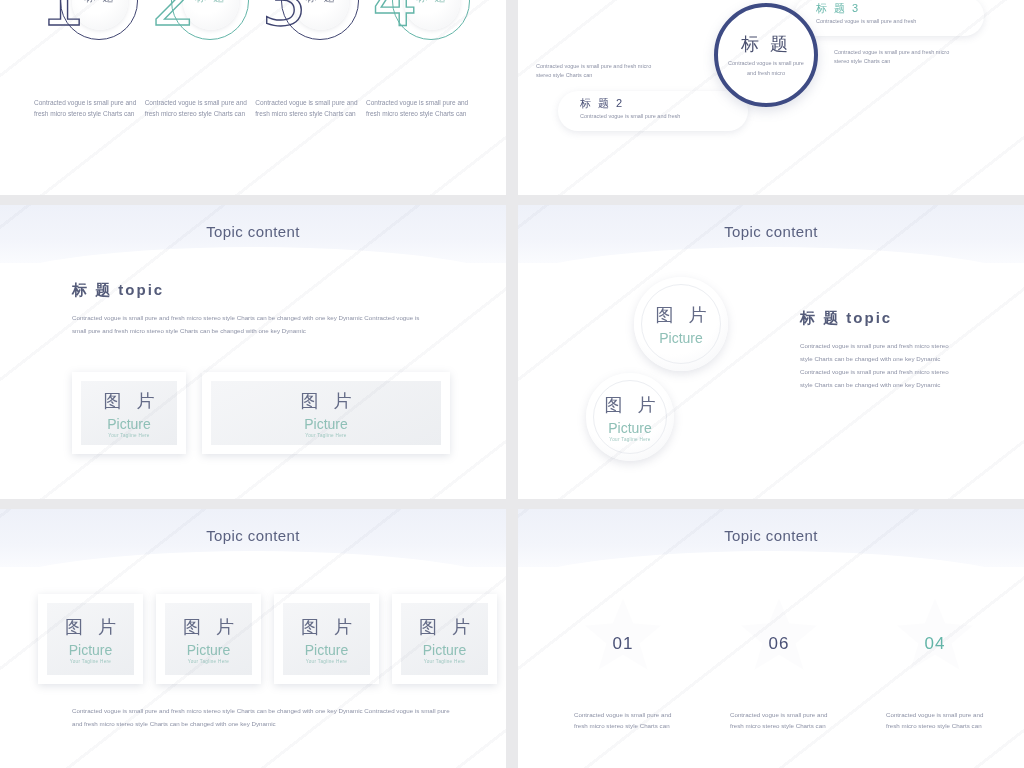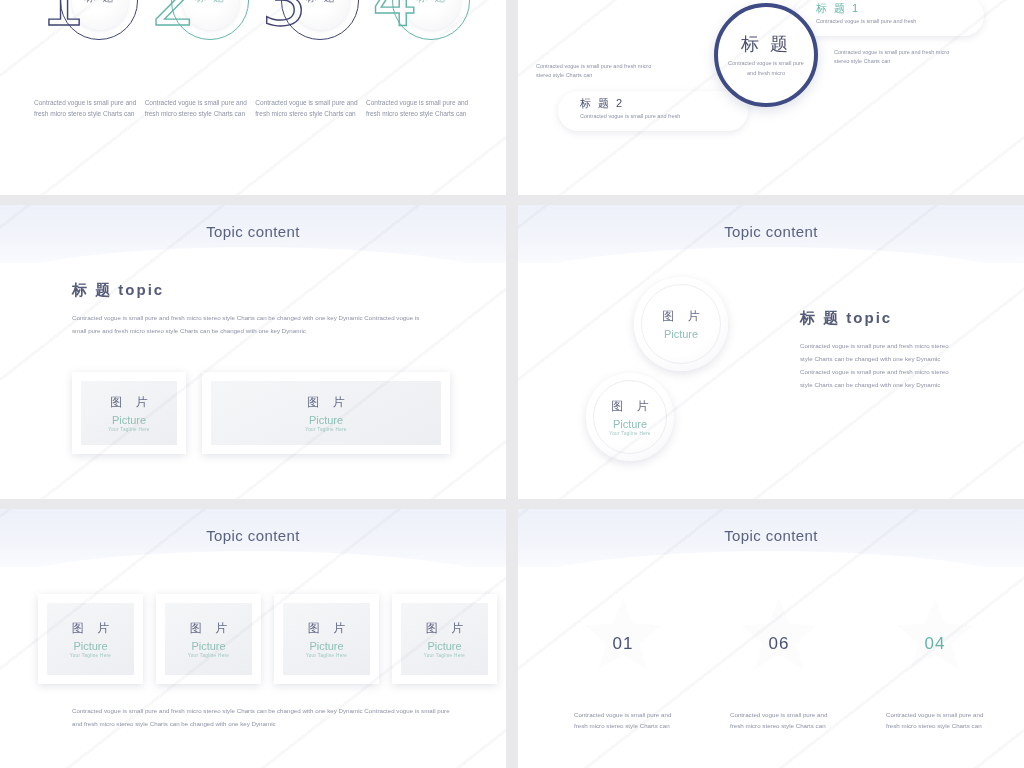--- a/index.html
+++ b/index.html
@@ -138,22 +138,22 @@
     background: #ffffff;
     box-shadow: 0 2px 8px rgba(120,126,150,.22);
     padding: 9px;
   }
   .frame-inner {
     width: 100%; height: 100%;
     background: linear-gradient(155deg,#f5f6f8 0%, #eceef1 100%);
     display: flex; flex-direction: column;
     align-items: center; justify-content: center;
   }
-  .pic-cn { font-size: 12px; color: #646b87; letter-spacing: 5px; text-indent: 5px; }
-  .pic-en { font-size: 11px; color: #8fc0b7; margin-top: 3px; }
+  .pic-cn { font-size: 18px; color: #646b87; letter-spacing: 5px; text-indent: 5px; }
+  .pic-en { font-size: 14px; color: #8fc0b7; margin-top: 3px; }
   .pic-tag { font-size: 4.6px; color: #9ec7c0; margin-top: 1px; letter-spacing:.3px;}
 
   
   .s3-title { position: absolute; left: 72px; top: 76px; font-size: 15px; color: #545b79; letter-spacing: 2px; }
   .s3-body { position: absolute; left: 72px; top: 106px; width: 360px; font-size: 6.2px; line-height: 13px; color: #8d92a6; }
   .s3-f1 { position: absolute; left: 72px; top: 167px; width: 114px; height: 82px; }
   .s3-f2 { position: absolute; left: 202px; top: 167px; width: 248px; height: 82px; }
 
   
   .c-pic {
@@ -251,21 +251,21 @@
     </div>
     <div class="wm"></div>
   </section>
 
   <section class="slide">
 
     <p class="side-text st-left">Contracted vogue is small pure and fresh micro stereo style Charts can</p>
     <p class="side-text st-right">Contracted vogue is small pure and fresh micro stereo style Charts can</p>
 
     <div class="pill p2">
-      <div class="pt">标 题 1</div>
+      <div class="pt">标 题 3</div>
       <div class="ps">Contracted vogue is small pure and fresh</div>
     </div>
 
     <div class="pill p1">
       <div class="pt">标 题 2</div>
       <div class="ps">Contracted vogue is small pure and fresh</div>
     </div>
 
     <div class="big-circle">
       <div class="bc-title">标 题</div>

